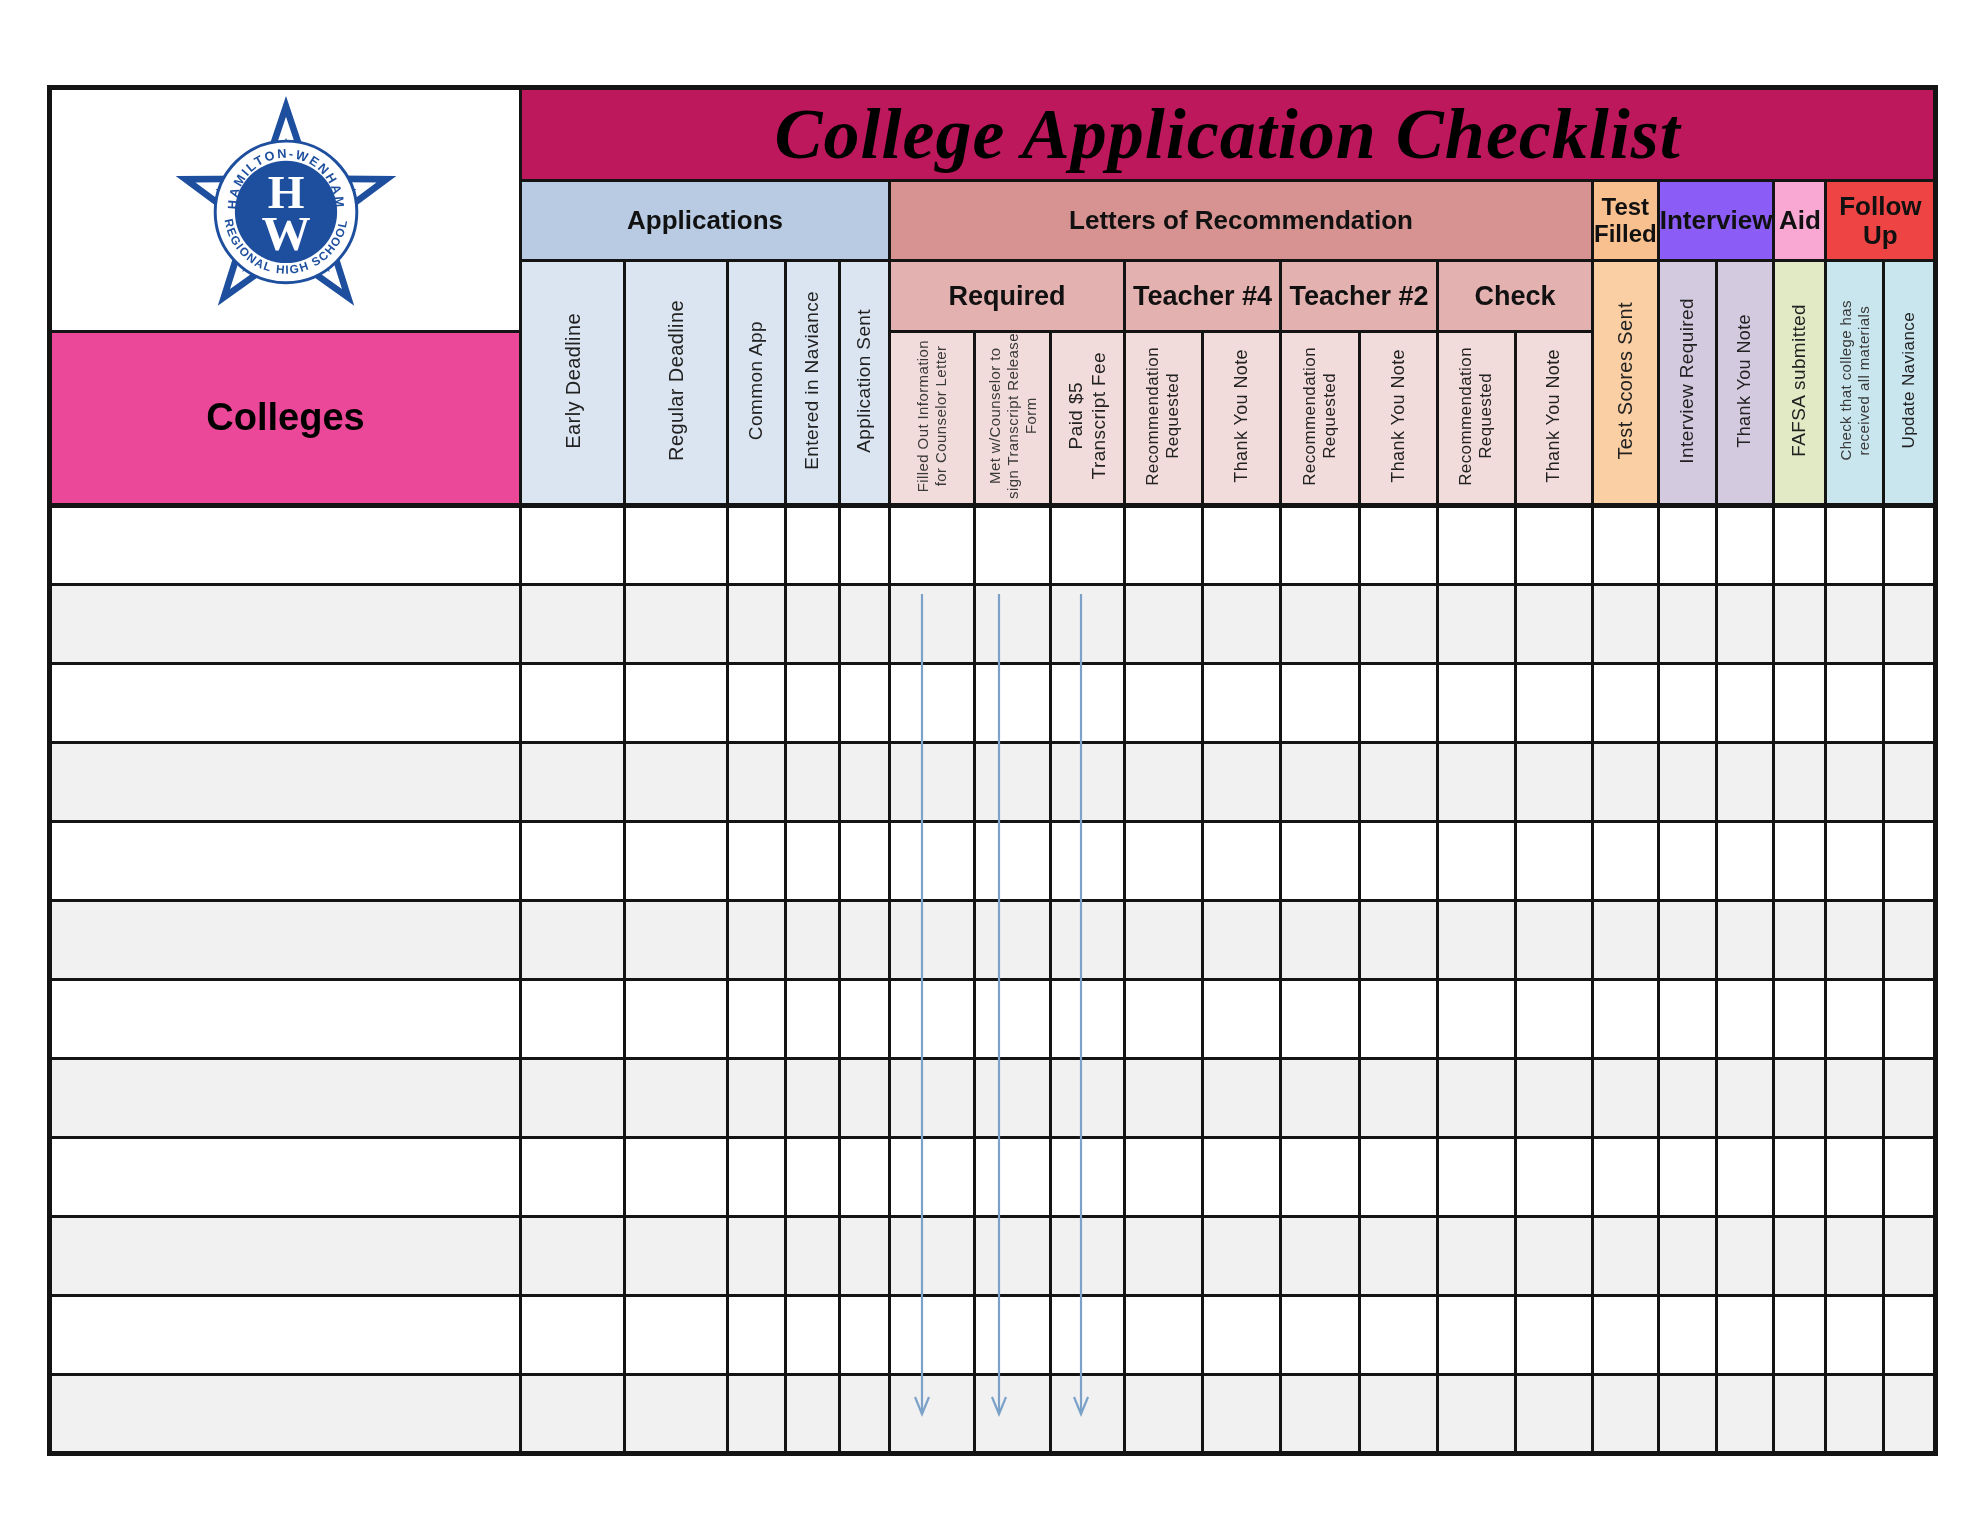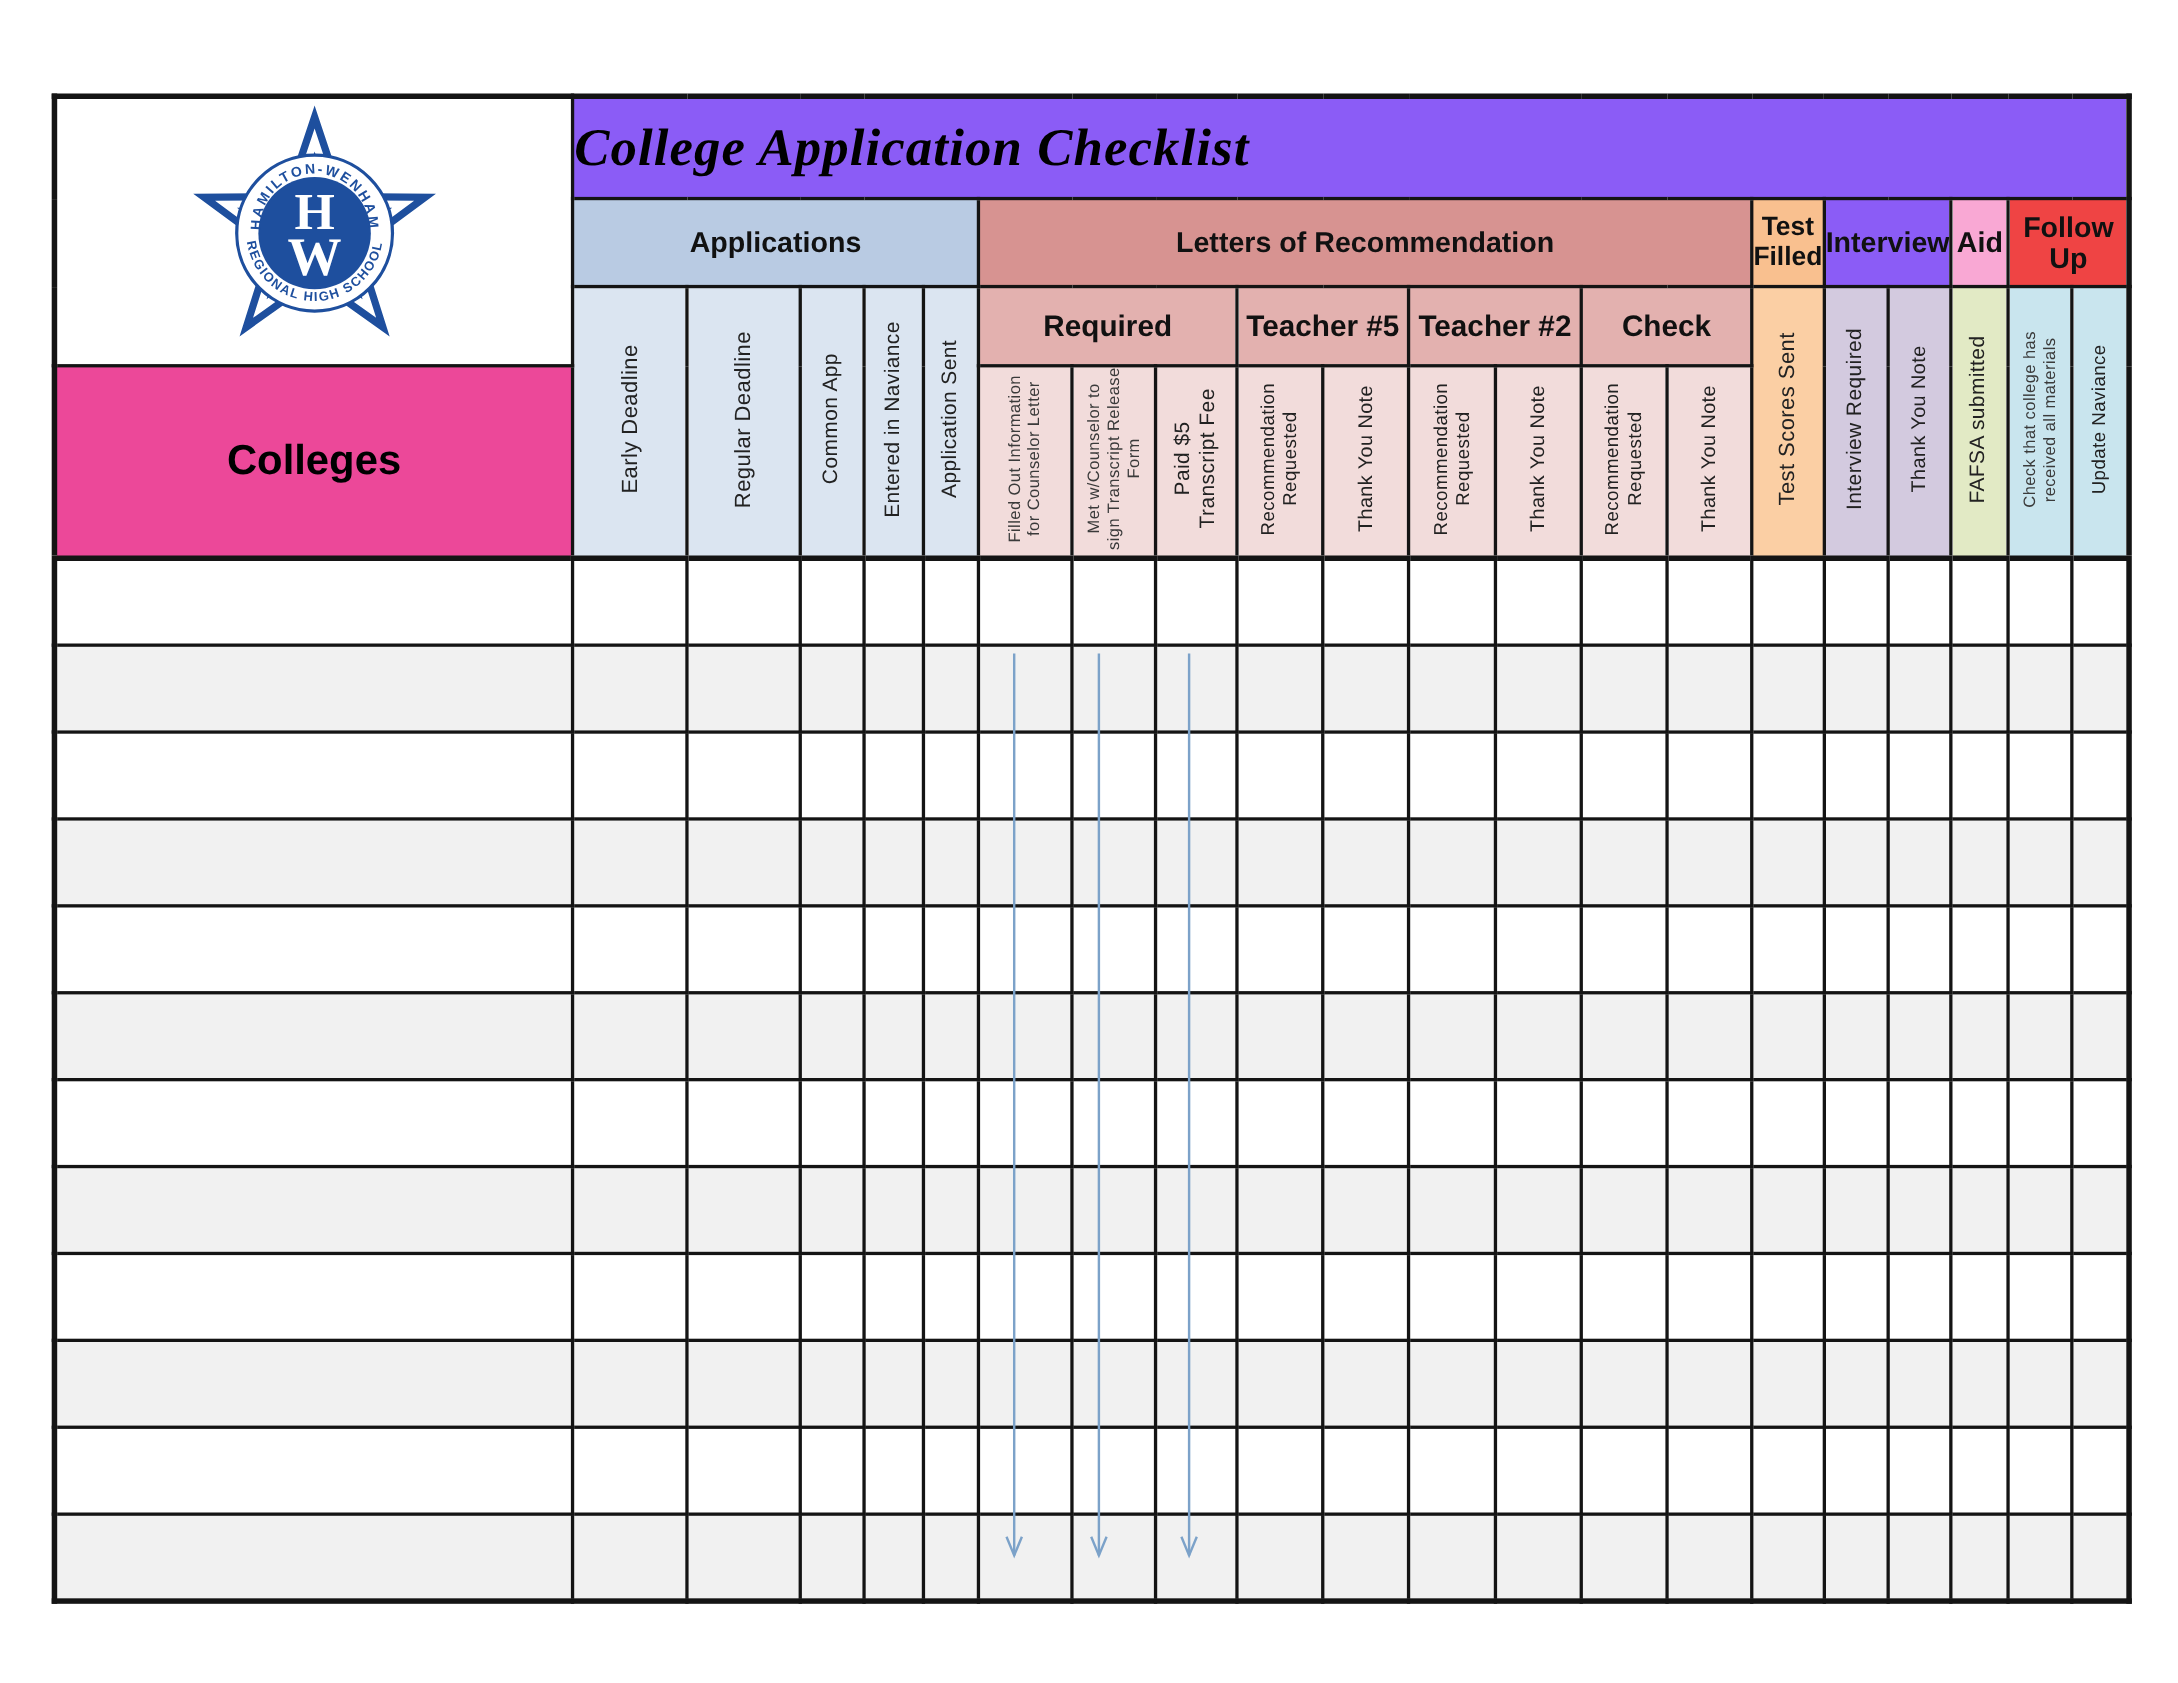--- a/index.html
+++ b/index.html
@@ -10,23 +10,23 @@
     border:5px solid #141414;}
   table.checklist td{border:3px solid #141414;padding:0;overflow:hidden;}
 
   tr.r-title{height:93px;}
   tr.r-group{height:80px;margin-top:28px;}
   tr.r-sub{height:62px;}
   tr.r-lorhead{height:167px;}
   tr.data-row{height:79px;}
 
   .logo-cell{background:#fff;text-align:center;vertical-align:middle;}
-  .title-cell{background:#8b5cf6;vertical-align:middle;
+  .title-cell{background:#be185d;text-align:center;vertical-align:middle;
     font-family:"Liberation Serif",serif;font-weight:bold;font-style:italic;
-    font-size:48px;letter-spacing:1px;color:#000;}
+    font-size:72px;letter-spacing:1px;color:#000;}
 
   .gh{font-weight:bold;font-size:26px;text-align:center;vertical-align:middle;line-height:1.1;
     white-space:pre-line;color:#111;}
   .gh-app{background:#B9CBE3;}
   .gh-lor{background:#D79391;}
   .gh-test{background:#F9C08F;font-size:24px;}
   .gh-int{background:#8b5cf6;}
   .gh-aid{background:#f9a8d4;}
   .gh-fup{background:#ef4444;}
 
@@ -127,21 +127,21 @@
         <td class="gh gh-fup" colspan="2">Follow Up</td>
       </tr>
 
       <tr class="r-sub">
         <td class="vh bg-app" rowspan="2"><div class="vtext">Early Deadline</div></td>
         <td class="vh bg-app" rowspan="2"><div class="vtext">Regular Deadline</div></td>
         <td class="vh bg-app sz19" rowspan="2"><div class="vtext">Common App</div></td>
         <td class="vh bg-app sz19" rowspan="2"><div class="vtext">Entered in Naviance</div></td>
         <td class="vh bg-app sz19" rowspan="2"><div class="vtext">Application Sent</div></td>
         <td class="sg" colspan="3">Required</td>
-        <td class="sg" colspan="2">Teacher #5</td>
+        <td class="sg" colspan="2">Teacher #4</td>
         <td class="sg" colspan="2">Teacher #2</td>
         <td class="sg" colspan="2">Check</td>
         <td class="vh bg-test" rowspan="2"><div class="vtext">Test Scores Sent</div></td>
         <td class="vh bg-int sz19" rowspan="2"><div class="vtext">Interview Required</div></td>
         <td class="vh bg-int sz18" rowspan="2"><div class="vtext">Thank You Note</div></td>
         <td class="vh bg-aid sz19" rowspan="2"><div class="vtext">FAFSA submitted</div></td>
         <td class="vh bg-fup sz15" rowspan="2"><div class="vtext">Check that college has
 received all materials</div></td>
         <td class="vh bg-fup sz17" rowspan="2"><div class="vtext">Update Naviance</div></td>
       </tr>

